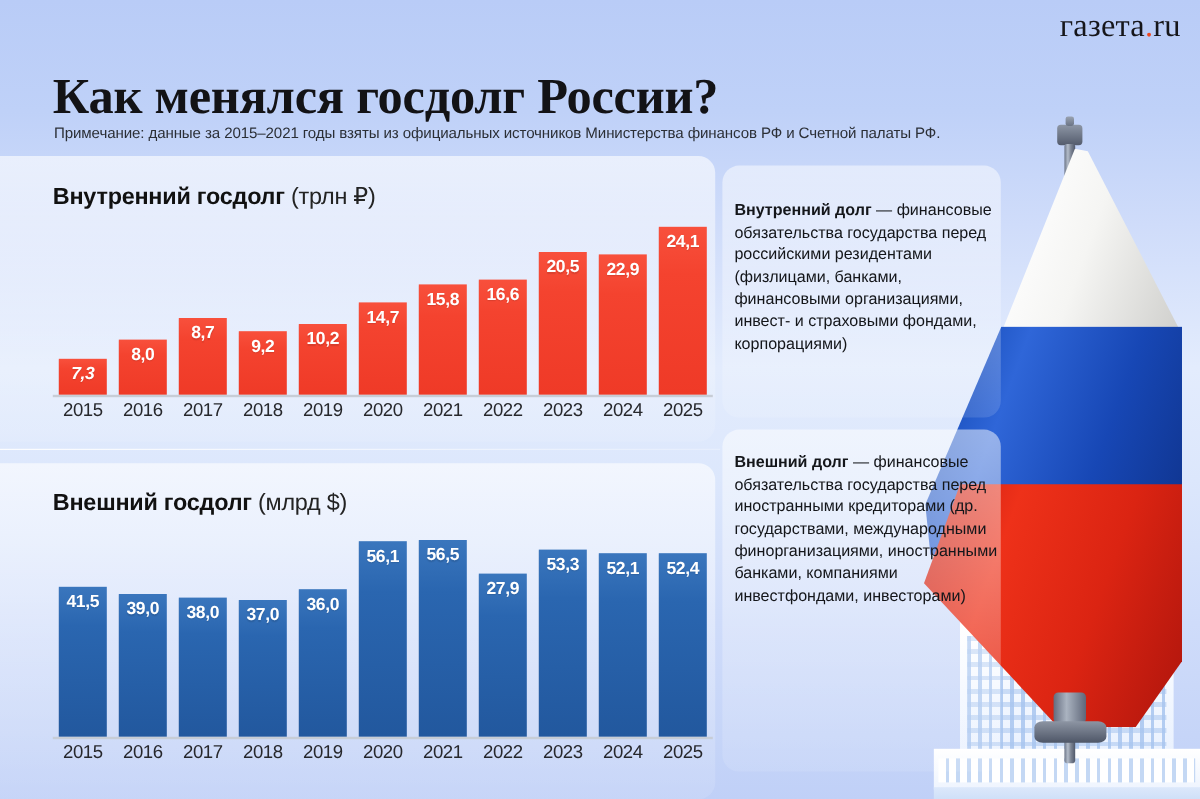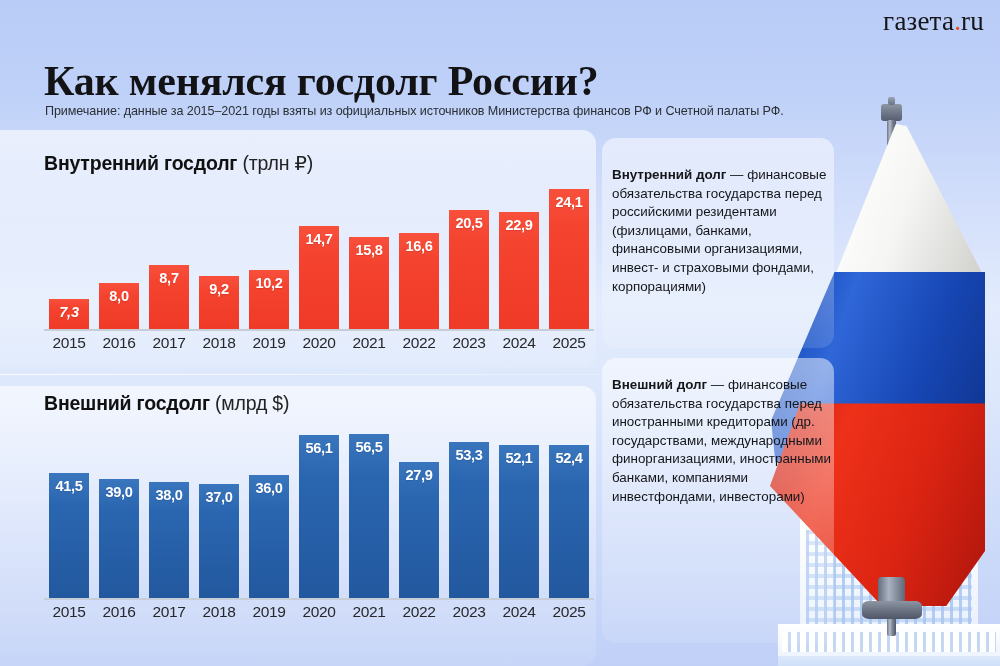--- a/index.html
+++ b/index.html
@@ -43,21 +43,21 @@
   #card-chart-top   { left:-18px; top:130px;  width:614px; height:238px; }
   #card-chart-bottom{ left:-18px; top:386px;  width:614px; height:280px; }
   #card-def-top     { left:602px; top:138px;  width:232px; height:210px;
                       background:linear-gradient(180deg,rgba(255,255,255,.50),rgba(255,255,255,.12));}
   #card-def-bottom  { left:602px; top:358px;  width:232px; height:285px;
                       background:linear-gradient(180deg,rgba(255,255,255,.50),rgba(255,255,255,.10));}
 
   
   .chart{position:absolute;}
   #chart-internal{left:44px;top:152px;width:550px;height:210px;}
-  #chart-external{left:44px;top:392px;width:550px;height:235px;}
+  #chart-external{left:44px;top:408px;width:550px;height:235px;}
 
   .chart-title{
     font-size:19.5px;color:#111;white-space:nowrap;
     font-weight:700;letter-spacing:-.2px;
   }
   .chart-title .unit{font-weight:400;color:#232323;}
 
   .plot{position:absolute;left:0;right:0;display:flex;align-items:flex-end;gap:0;}
   #plot-internal{top:37px;height:140px;}
   #plot-external{top:42px;height:164px;}
@@ -244,21 +244,21 @@
           <div class="bar red" style="height: 53.444px;">
             <div class="bar-value">9,2</div>
           </div>
         </div>
         <div class="bar-col">
           <div class="bar red" style="height: 59.2531px;">
             <div class="bar-value">10,2</div>
           </div>
         </div>
         <div class="bar-col">
-          <div class="bar red" style="height: 103px;">
+          <div class="bar red" style="height: 77px;">
             <div class="bar-value">14,7</div>
           </div>
         </div>
         <div class="bar-col">
           <div class="bar red" style="height: 91.7842px;">
             <div class="bar-value">15,8</div>
           </div>
         </div>
         <div class="bar-col">
           <div class="bar red" style="height: 96.4315px;">

